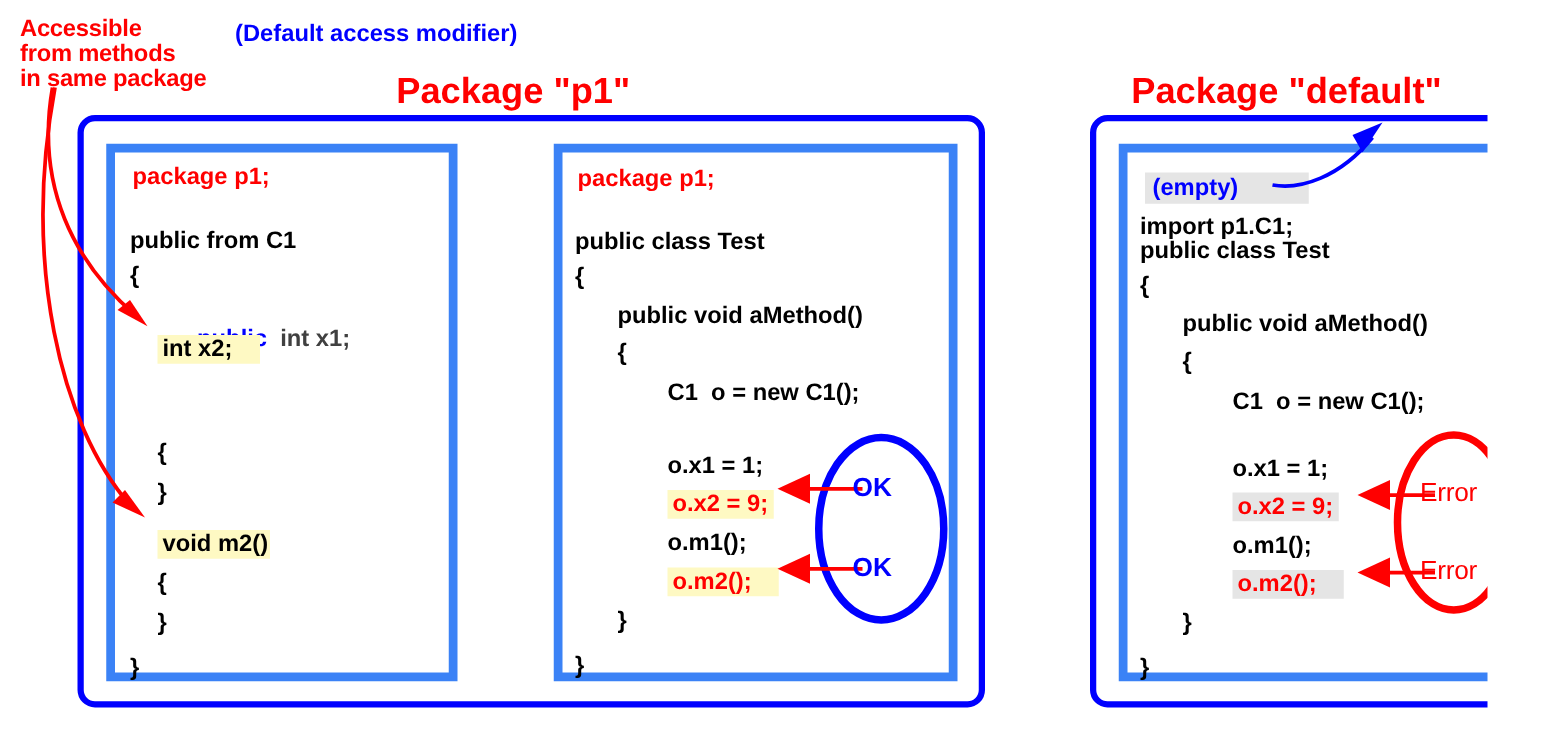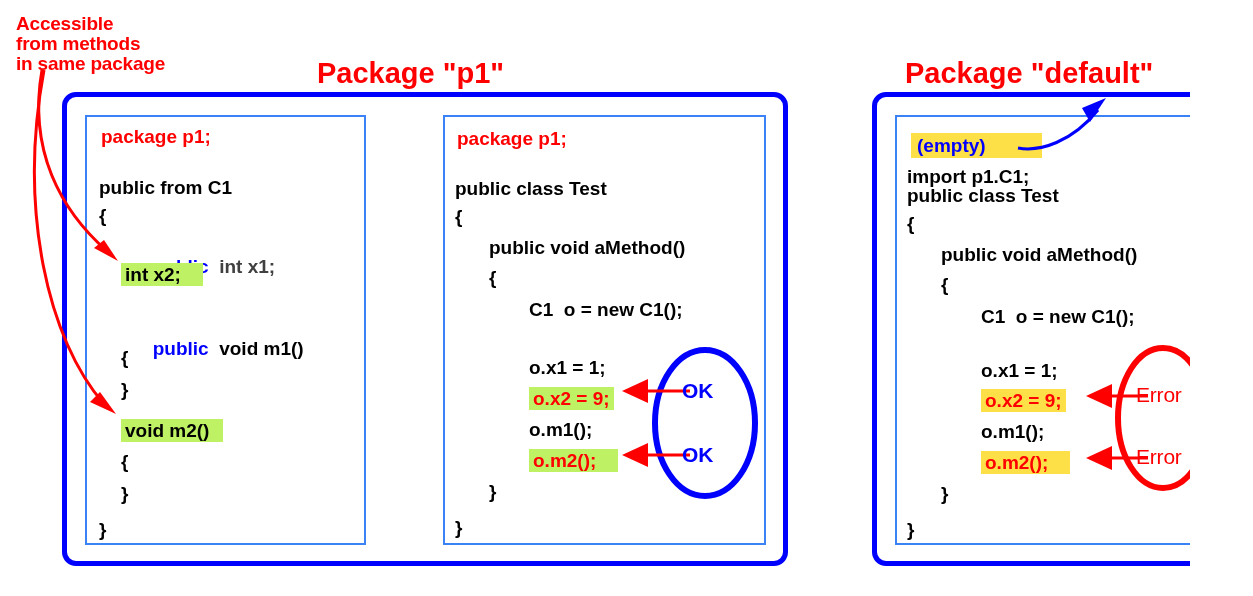--- a/index.html
+++ b/index.html
@@ -46,27 +46,27 @@
   
   .pkg-panel {
     border: 5px solid #0000ff;
     border-radius: 14px;
     background: #ffffff;
     box-sizing: border-box;
   }
 
   
   .code-box {
-    border: 2px solid #3b82f6;
+    border: 7px solid #3b82f6;
     background: #ffffff;
     box-sizing: border-box;
     overflow: visible;
   }
-  .hl-yellow   { background: #bef264; }
-  .hl-gold     { background: #fde047; }
+  .hl-yellow   { background: #fef9c3; }
+  .hl-gold     { background: #e5e5e5; }
 
   .code-line {
     position: absolute;
     white-space: pre;
     font-size: 19px;
     font-weight: bold;
     line-height: 21px;
     font-family: "Liberation Sans", sans-serif;
   }
 
@@ -75,49 +75,47 @@
 </style>
 </head>
 <body>
 
 <div id="canvas">
 
   <div class="abs note-red" style="left:16px; top:14px;">Accessible
 from methods
 in same package</div>
 
+  <div class="abs note-blue" style="left:188px; top:18px;">(Default access modifier)</div>
 
   <div class="abs panel-title" style="left:317px; top:58px;">Package "p1"</div>
 
   <div class="abs panel-title" style="left:905px; top:58px;">Package "default"</div>
 
   <div class="abs pkg-panel" style="left:62px; top:92px; width:726px; height:474px;"></div>
 
   <div class="abs code-box" style="left:85px; top:115px; width:281px; height:430px;">
     <div class="code-line" style="left:14px; top:9px; color:#ff0000;">package p1;</div>
 
     <div class="code-line" style="left:12px; top:60px; color:#000000;">public from C1</div>
 
     <div class="code-line" style="left:12px; top:88px; color:#000000;">{</div>
 
     <div class="code-line" style="left:34px; top:118px;">
       <span style="color:#0000ff;">public</span><span style="color:#404040;">  int x1;</span>
     </div>
 
     <div class="code-line hl-yellow" style="left:34px; top:146px; color:#000000; padding:1px 22px 1px 4px;">int x2;</div>
 
-    <div class="code-line" style="left:34px; top:200px;">
-      <span style="color:#0000ff;">public</span><span style="color:#000000;">  void m1()</span>
-    </div>
 
     <div class="code-line" style="left:34px; top:230px; color:#000000;">{</div>
 
     <div class="code-line" style="left:34px; top:262px; color:#000000;">}</div>
 
-    <div class="code-line hl-yellow" style="left:34px; top:302px; color:#000000; padding:1px 14px 1px 4px;">void m2()</div>
+    <div class="code-line hl-yellow" style="left:34px; top:302px; color:#000000; padding:1px 2px 1px 4px;">void m2()</div>
 
     <div class="code-line" style="left:34px; top:334px; color:#000000;">{</div>
 
     <div class="code-line" style="left:34px; top:366px; color:#000000;">}</div>
 
     <div class="code-line" style="left:12px; top:402px; color:#000000;">}</div>
   </div>
 
   <div class="abs code-box" style="left:443px; top:115px; width:323px; height:430px;">
     <div class="code-line" style="left:12px; top:11px; color:#ff0000;">package p1;</div>

